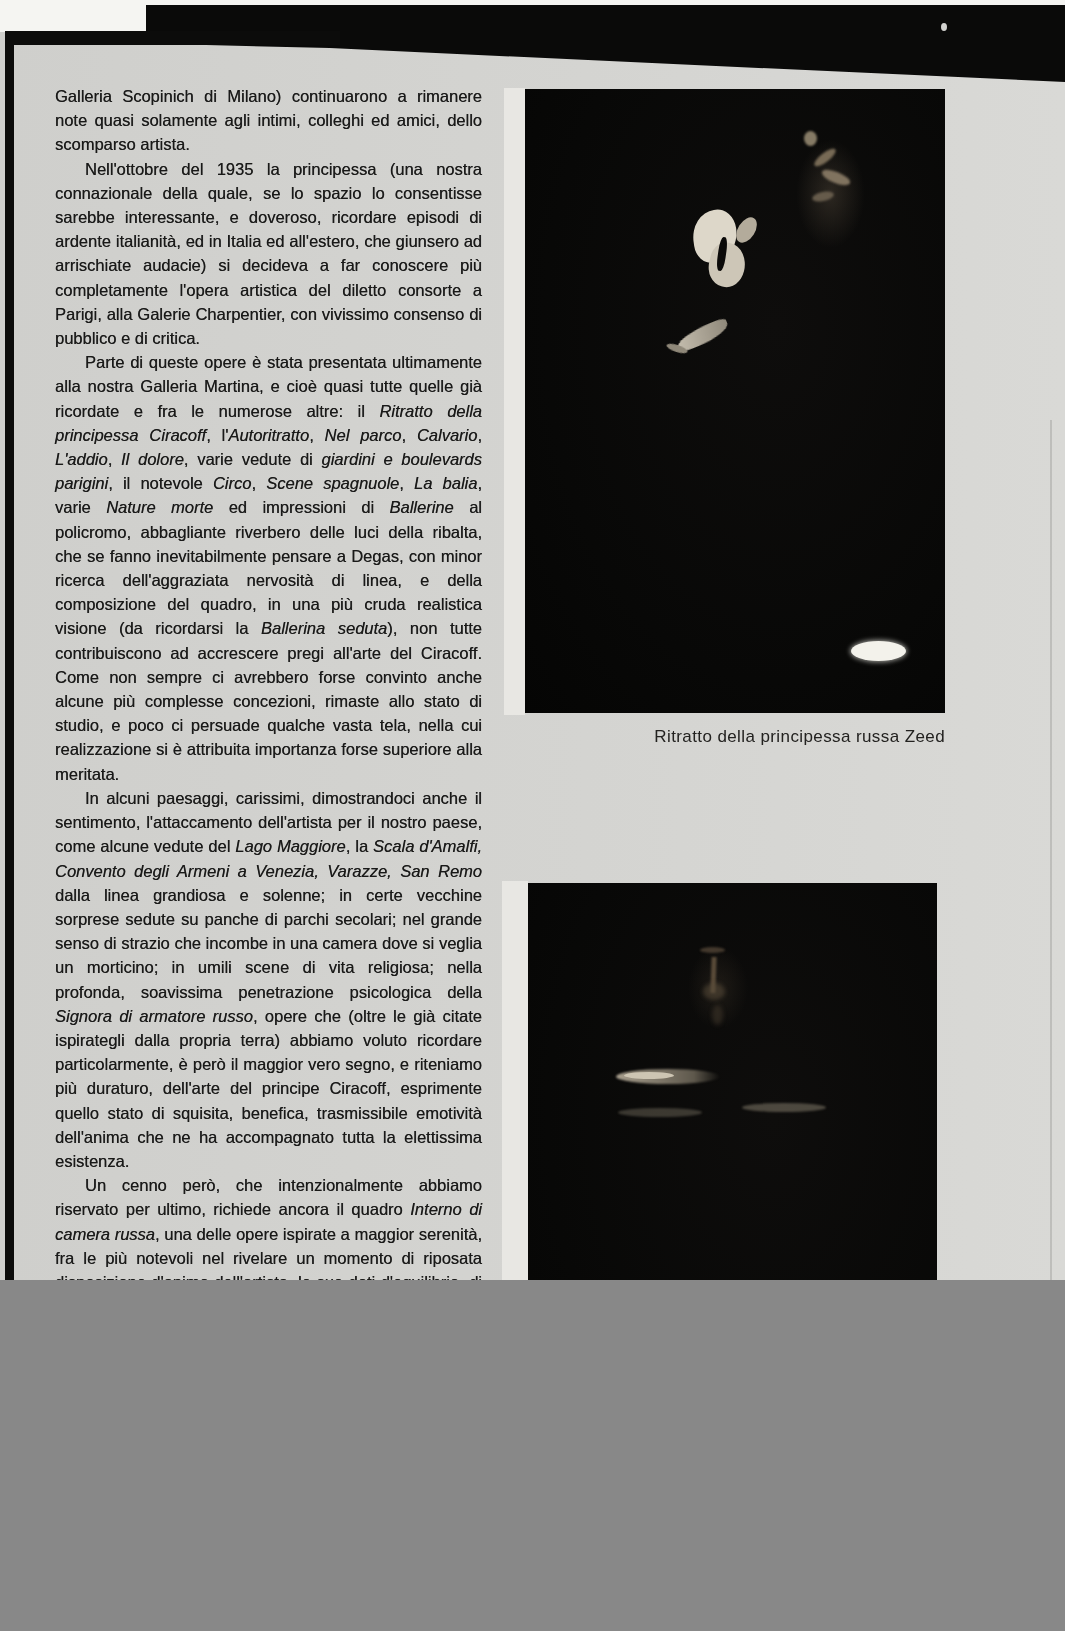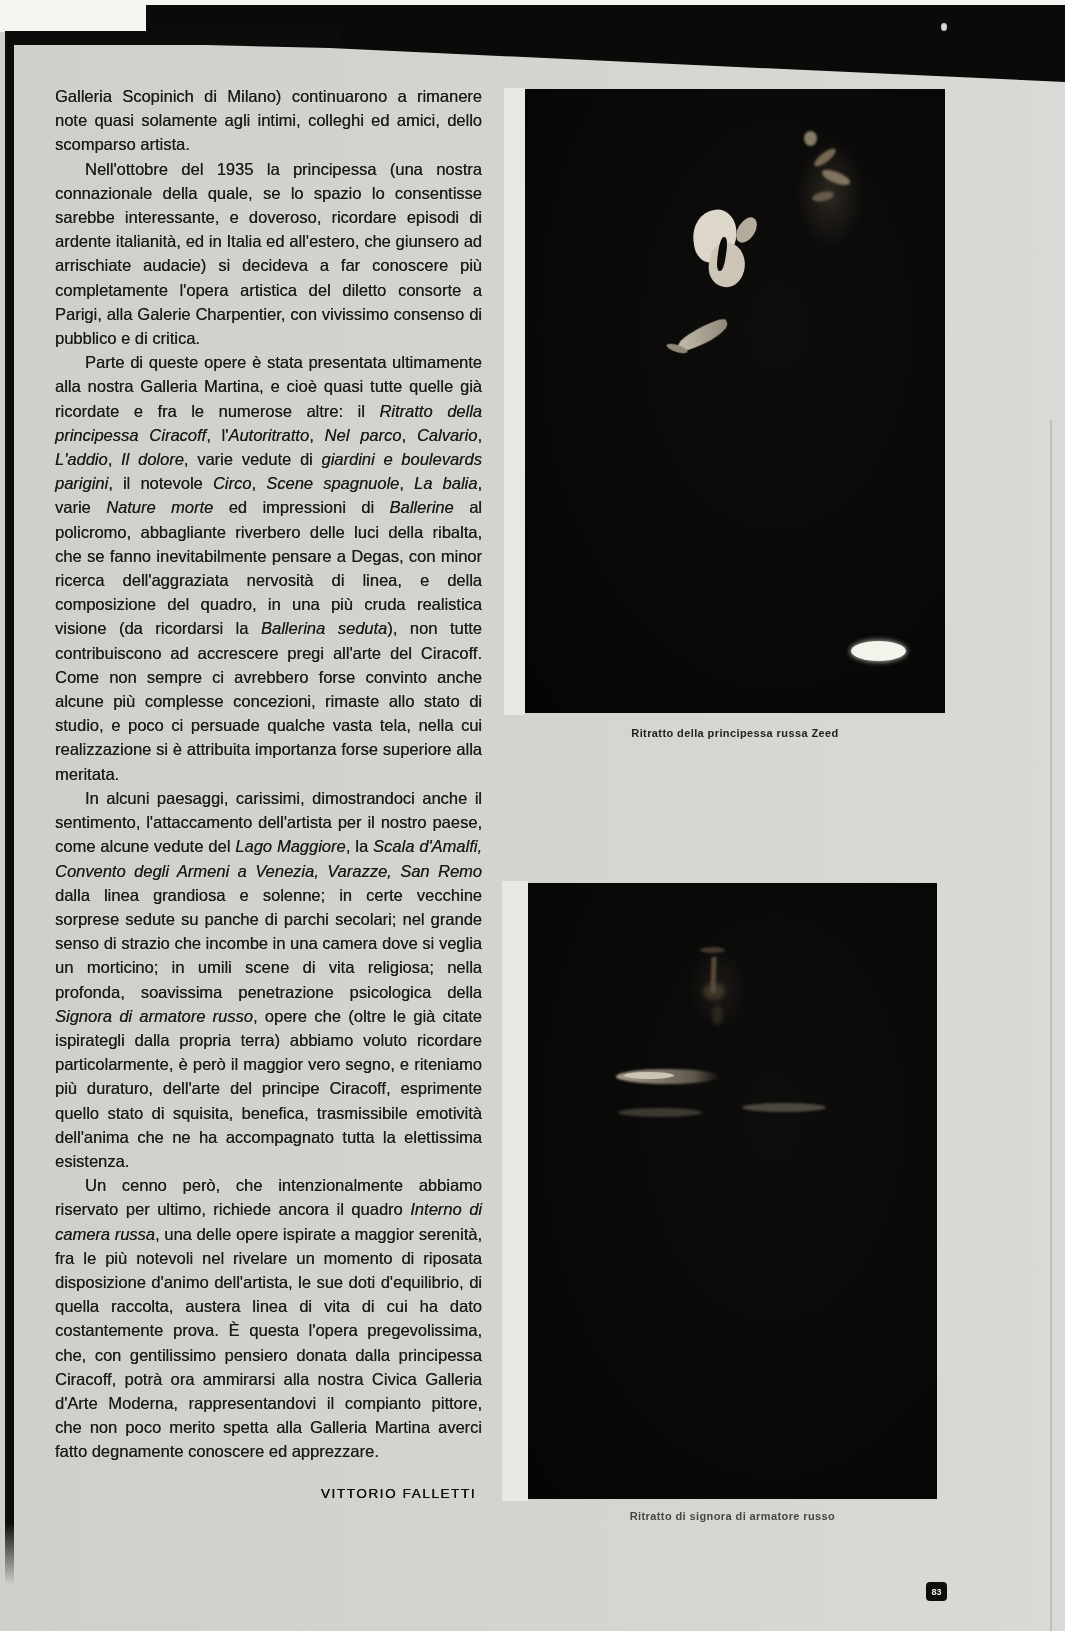--- a/index.html
+++ b/index.html
@@ -1,18 +1,18 @@
 <!DOCTYPE html>
 <html lang="it"><head>
 <meta charset="utf-8">
 <style>
   html,body{margin:0;padding:0;background:#888;}
   .page{
     position:relative;
-    width:1065px;height:1631px;
+    width:1065px;height:1280px;
     margin:0 auto;
     background:linear-gradient(90deg,#cfcfcc 0%,#d4d4d1 55%,#d9d9d6 100%);
     overflow:hidden;
     font-family:"Liberation Sans",sans-serif;
   }
   
   .white-top{position:absolute;left:0;top:0;width:1065px;height:7px;background:#f4f4f1;}
   .white-corner{position:absolute;left:0;top:0;width:150px;height:32px;background:#f5f5f2;}
   .top-band{
     position:absolute;left:146px;top:5px;width:919px;height:77px;background:#0a0a09;
@@ -75,22 +75,22 @@
   .p2-nose{left:183px;top:74px;width:5px;height:36px;background:#584a38;transform:rotate(2deg);filter:blur(1px);}
   .p2-cheek{left:175px;top:100px;width:22px;height:17px;background:rgba(90,76,58,.55);border-radius:50%;filter:blur(2px);}
   .p2-chin{left:184px;top:122px;width:11px;height:20px;background:rgba(70,60,46,.5);border-radius:50%;filter:blur(2px);}
   .p2-streak1{left:88px;top:186px;width:104px;height:15px;border-radius:50%;filter:blur(.8px);
     background:linear-gradient(90deg,#a89f8e,#5e584c 75%,rgba(94,88,76,0));}
   .p2-streak1b{left:96px;top:189px;width:50px;height:7px;background:#cdc5b3;border-radius:50%;filter:blur(.5px);}
   .p2-streak2{left:214px;top:220px;width:84px;height:9px;background:rgba(140,131,113,.5);border-radius:50%;filter:blur(1px);}
   .p2-streak3{left:90px;top:225px;width:84px;height:9px;background:rgba(120,112,97,.45);border-radius:50%;filter:blur(1px);}
   
   .caption{
-    position:absolute;text-align:center;
-    font-weight:bold;font-size:11px;letter-spacing:.4px;color:#232220;
+    position:absolute;text-align:right;
+    font-weight:normal;font-size:17px;letter-spacing:.4px;color:#232220;
   }
   .caption-1{left:525px;top:727px;width:420px;}
   .caption-2{left:528px;top:1510px;width:409px;opacity:.8;filter:blur(.4px);}
   
   .page-number{
     position:absolute;left:926px;top:1552px;width:21px;height:19px;
     background:#0d0d0c;border-radius:4px;
     color:#e9e9e4;font-size:9px;font-weight:bold;
     display:flex;align-items:center;justify-content:center;margin-top:30px;
   }

